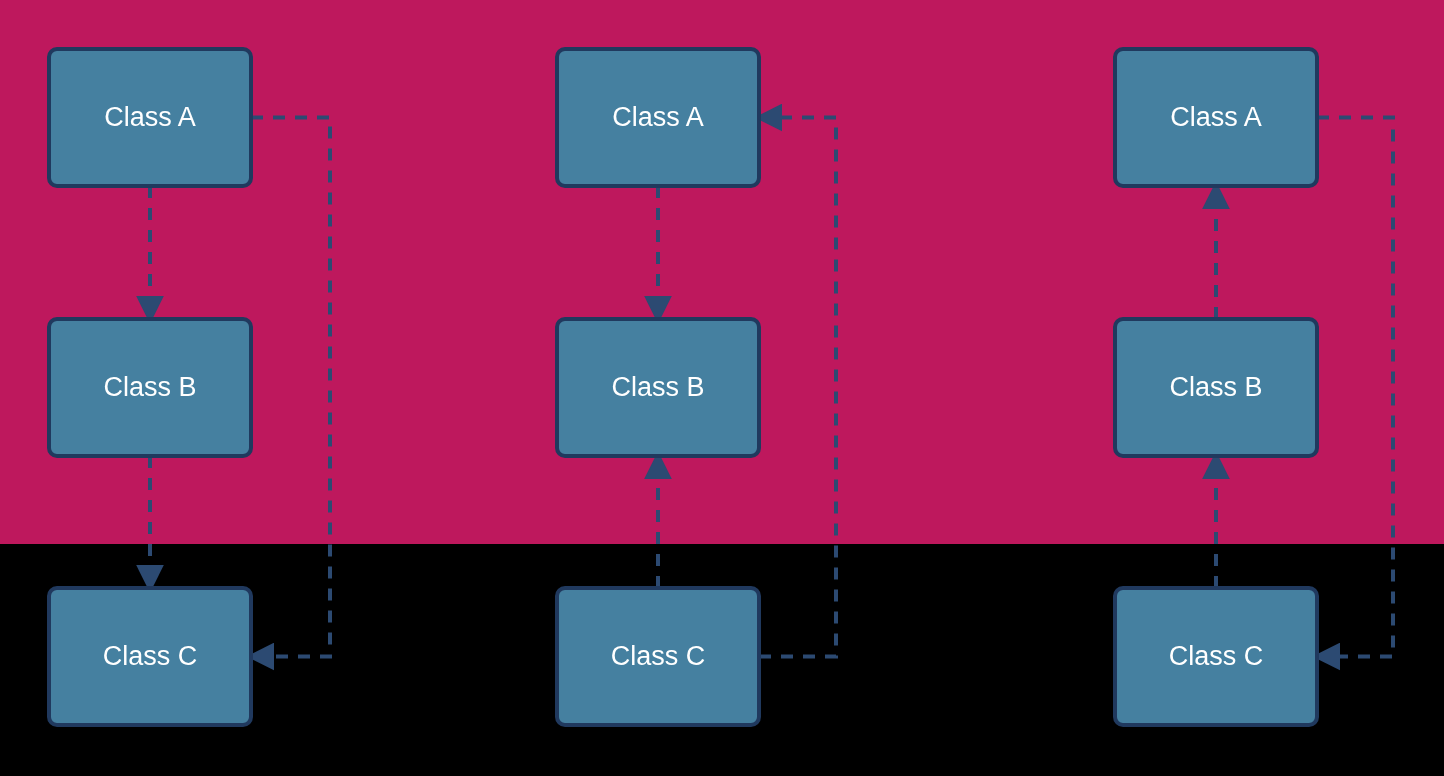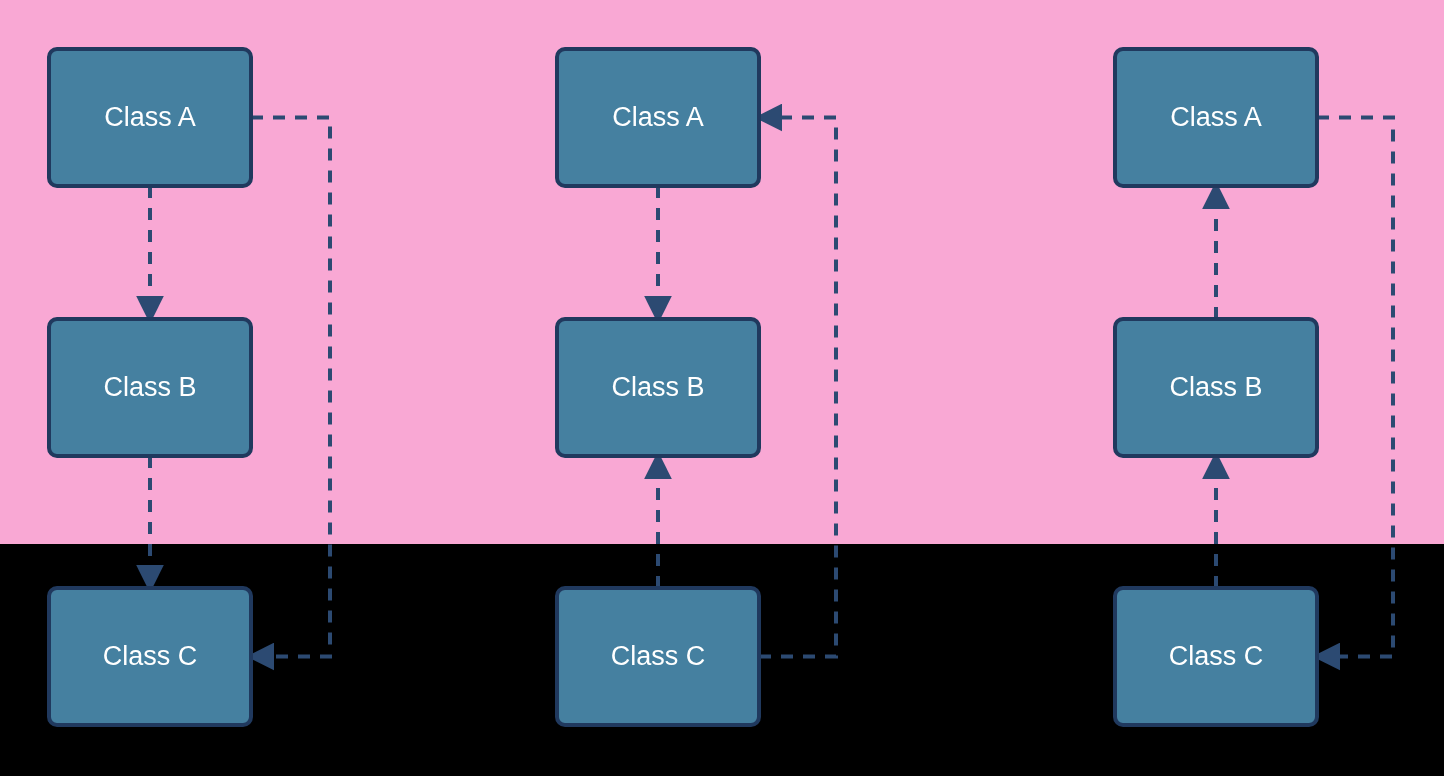--- a/index.html
+++ b/index.html
@@ -10,21 +10,21 @@
   body {
     width: 1444px;
     height: 776px;
     overflow: hidden;
     font-family: "Liberation Sans", sans-serif;
   }
   #canvas {
     position: relative;
     width: 1444px;
     height: 544px;
-    background: #f9a8d4;
+    background: #be185d;
   }
   svg.diagram-layer {
     position: absolute;
     top: 0;
     left: 0;
     width: 1444px;
     height: 776px;
     display: block;
   }
   .node-label {

